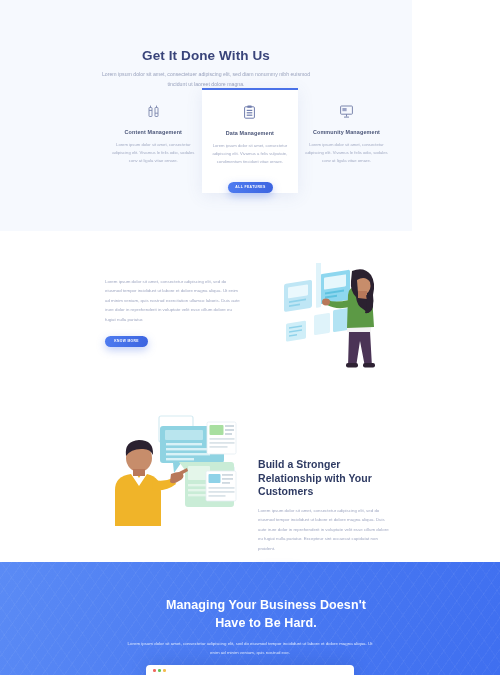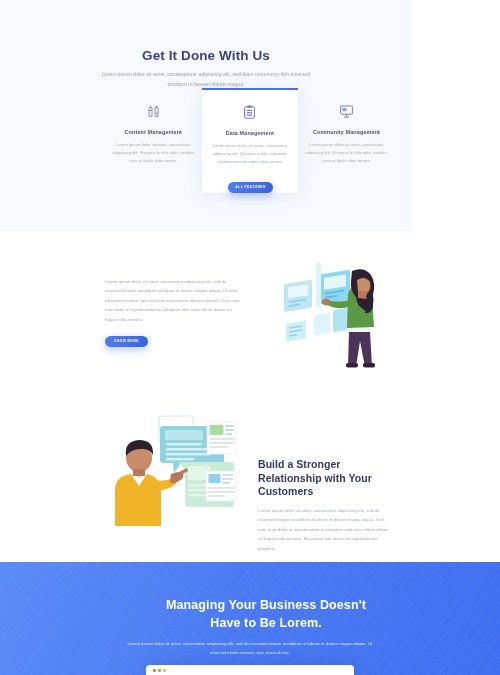--- a/index.html
+++ b/index.html
@@ -317,21 +317,21 @@
     <ellipse cx="36" cy="50" rx="13" ry="14" fill="#c78d6b"></ellipse>
     <path d="M23 48 Q21 33 36 32 Q51 32 50 47 Q47 40 38 41 Q28 41 23 48 Z" fill="#2b2130"></path>
     <rect x="30" y="61" width="12" height="7" fill="#b8785a"></rect>
   </svg>
 </div>
 
 <section class="sec-blue">
   <div class="blue-pattern"></div>
   <h2 class="blue-title">
     <span>Managing Your Business Doesn't</span><br>
-    <span>Have to Be Lorem.</span>
+    <span>Have to Be Hard.</span>
   </h2>
   <p class="blue-sub">Lorem ipsum dolor sit amet, consectetur adipiscing elit, sed do eiusmod tempor incididunt ut labore et dolore magna aliqua. Ut enim ad minim veniam, quis nostrud exe.</p>
 </section>
 
 <div class="browser-mock">
   <div class="dots">
     <span class="dot r"></span>
     <span class="dot g"></span>
     <span class="dot y"></span>
   </div>

